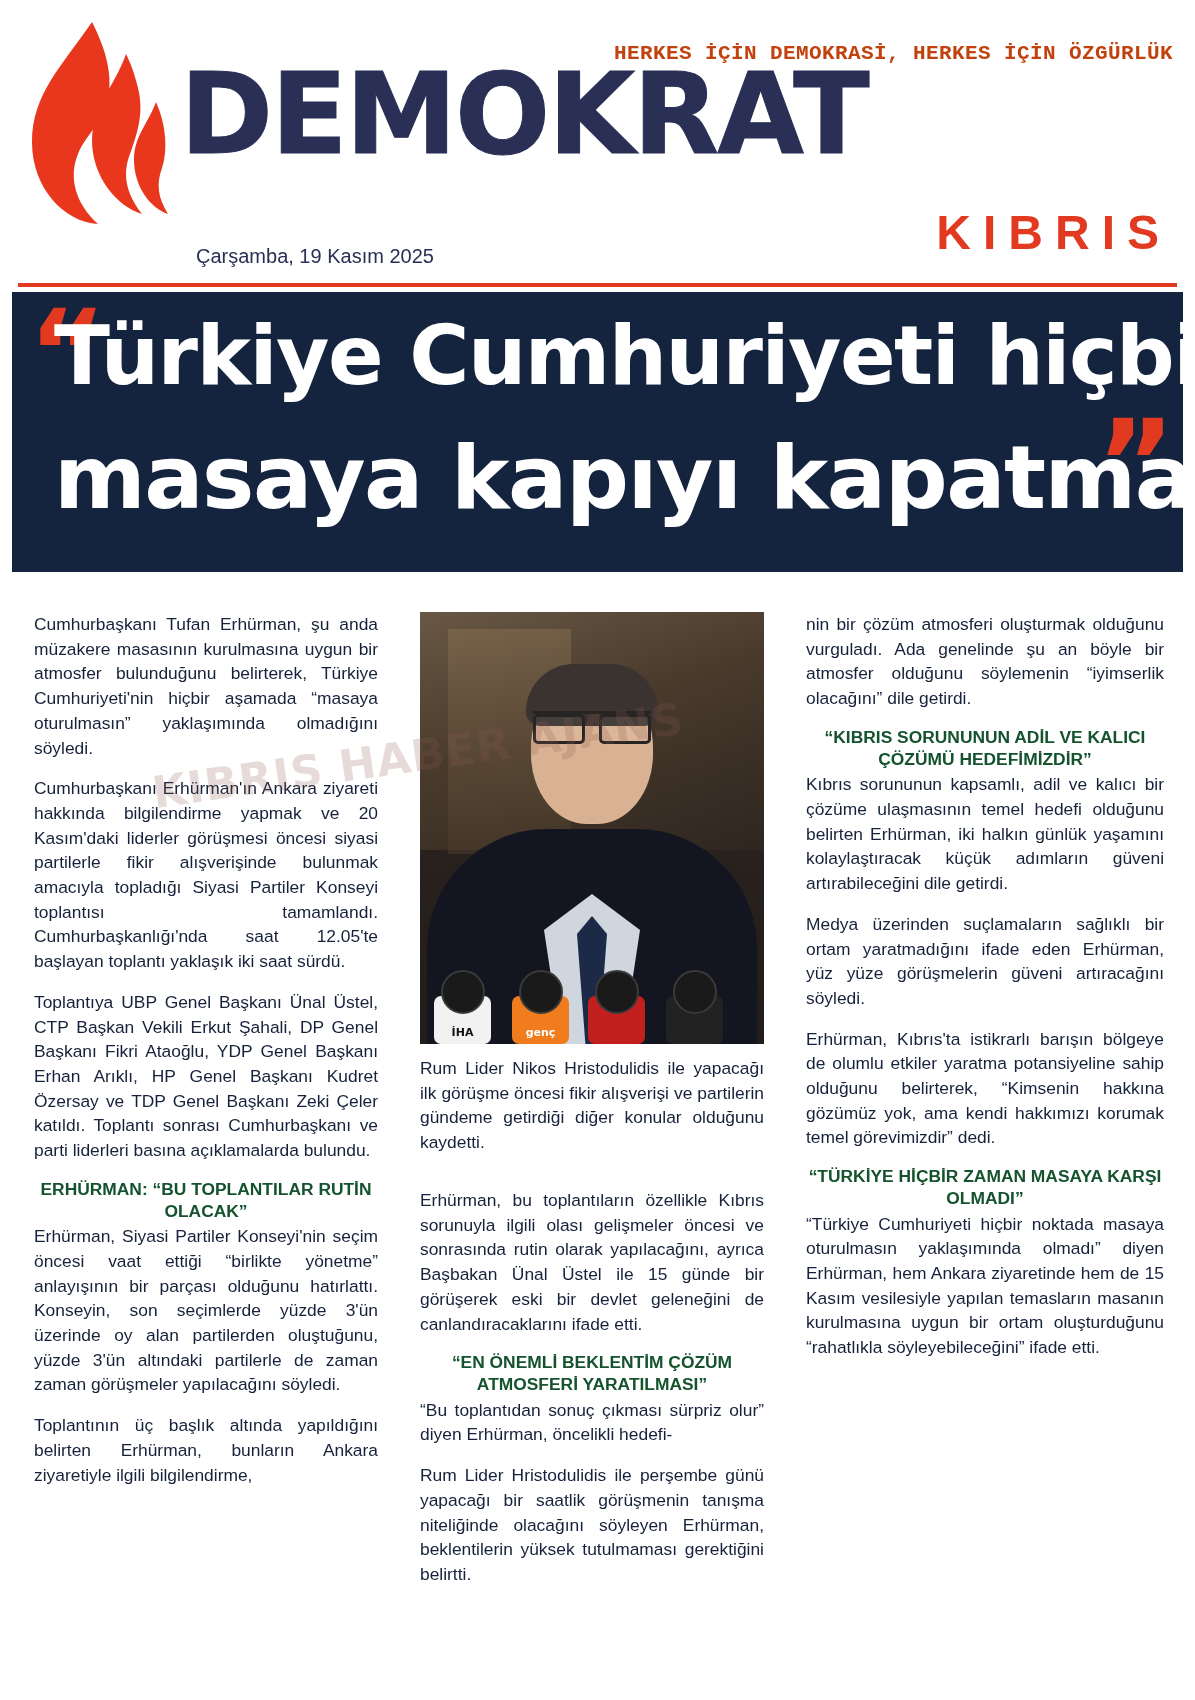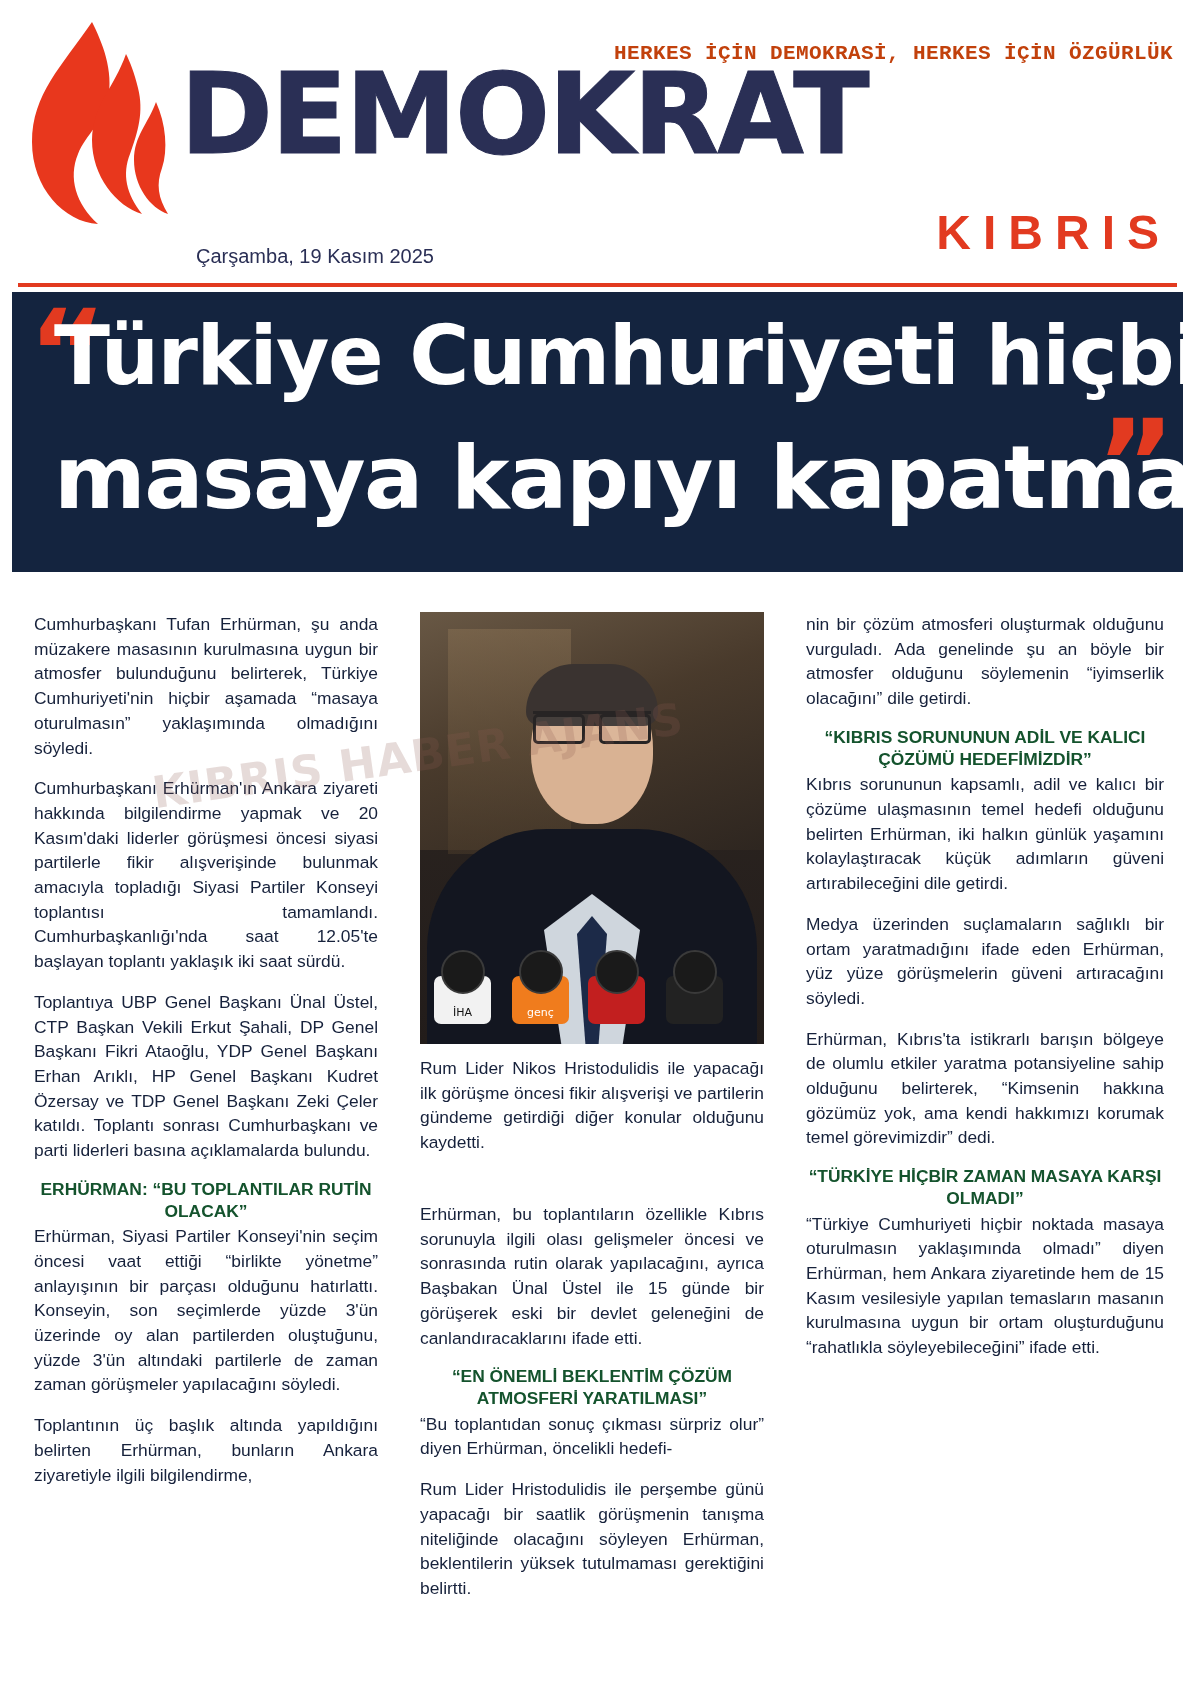--- a/index.html
+++ b/index.html
@@ -145,21 +145,21 @@
     position: absolute;
     top: 0;
     width: 344px;
     font-size: 17.4px;
     line-height: 1.42;
     color: #16213b;
     text-align: justify;
     font-family: "Liberation Sans", sans-serif;
   }
   .col1 { left: 0; }
-  .col2 { left: 386px; margin-top: 14px; }
+  .col2 { left: 386px; }
   .col3 { left: 772px; width: 358px; }
   .col p {
     margin: 0 0 16px 0;
   }
   .subhead {
     color: #14532d;
     font-weight: bold;
     text-align: center;
     margin: 0 0 2px 0;
     line-height: 1.25;
@@ -244,26 +244,26 @@
   .ph-tie {
     position: absolute;
     left: 50%; bottom: 0;
     transform: translateX(-50%);
     width: 30px; height: 128px;
     background: #1c2a48;
     clip-path: polygon(50% 0, 100% 14%, 72% 100%, 28% 100%, 0 14%);
   }
   .mic {
     position: absolute;
-    bottom: 20px;
+    bottom: 0;
     width: 57px;
     border-radius: 7px;
     color: #fff;
     font-size: 11px;
-    font-weight: normal;
+    font-weight: bold;
     text-align: center;
     padding-top: 30px;
     height: 48px;
     box-sizing: border-box;
     font-family: "DejaVu Sans", sans-serif;
   }
   .mic::before {
     content: "";
     position: absolute;
     left: 50%; top: -26px;

